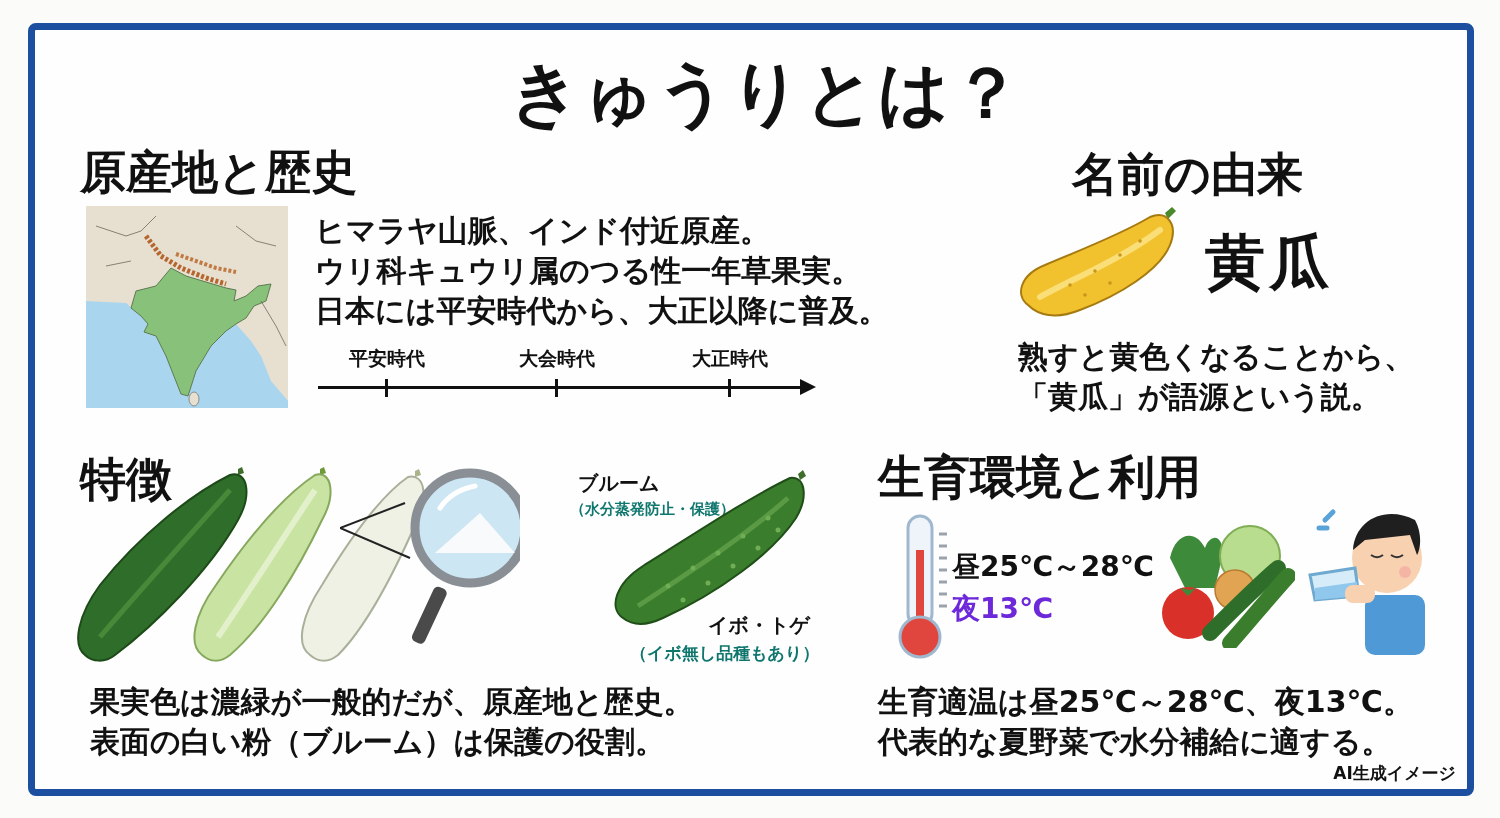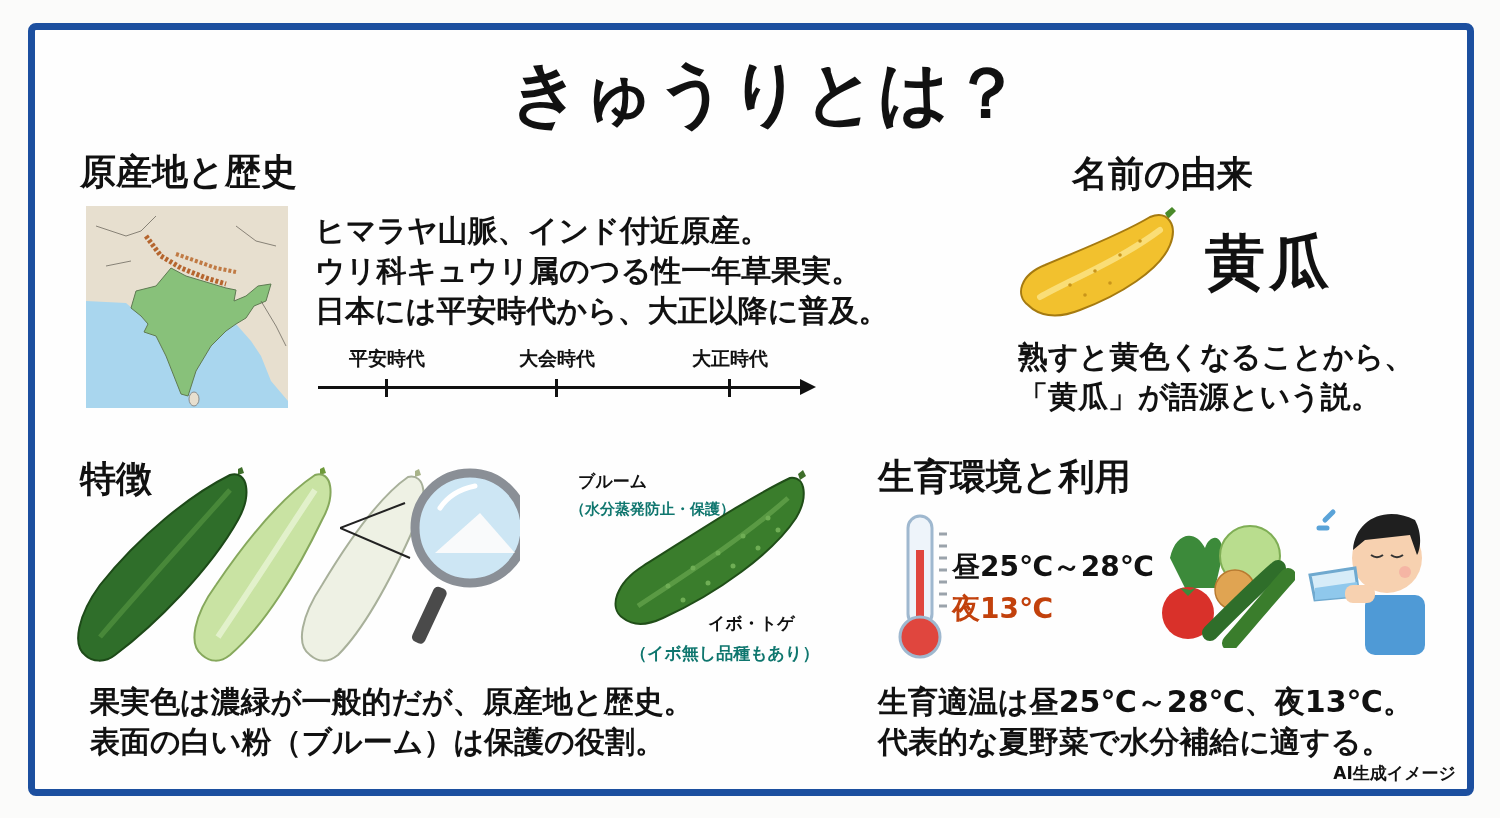--- a/index.html
+++ b/index.html
@@ -8,37 +8,37 @@
 
   .frame {
     position: absolute; left: 28px; top: 23px; width: 1446px; height: 773px;
     border: 7px solid #1c4f9f; border-radius: 8px; background: #fefefe;
   }
   .abs { position: absolute; }
   .title {
     left: 0; width: 1500px; top: 50px; text-align: center;
     font-size: 70px; font-weight: bold; letter-spacing: 2px; line-height: 86px; padding-left: 33px;
   }
-  .sec-h { font-size: 36px; font-weight: bold; line-height: 44px; white-space: nowrap; }
+  .sec-h { font-size: 46px; font-weight: bold; line-height: 44px; white-space: nowrap; }
   .body-txt { font-size: 30px; font-weight: bold; line-height: 38px; white-space: nowrap; }
-  .small-lbl { font-size: 17px; font-weight: bold; white-space: nowrap; }
+  .small-lbl { font-size: 20px; font-weight: bold; white-space: nowrap; }
   .tiny-lbl { font-size: 15px; font-weight: bold; white-space: nowrap; color: #0f766e; }
 
   
   .tl-line { left: 318px; top: 386px; width: 484px; height: 3px; background: #111; }
   .tl-arrow { left: 800px; top: 379px; width: 0; height: 0;
     border-top: 8px solid transparent; border-bottom: 8px solid transparent; border-left: 16px solid #111; }
   .tl-tick { width: 3px; height: 18px; background: #111; top: 379px; }
   .tl-lbl { top: 346px; font-size: 19px; font-weight: bold; white-space: nowrap; transform: translateX(-50%); }
 
   .map { left: 86px; top: 206px; width: 202px; height: 202px; overflow: hidden; }
   .kanji-big { left: 1205px; top: 212px; font-size: 60px; font-weight: bold; line-height: 100px; letter-spacing: 4px; }
 
   .ai-tag { right: 44px; top: 762px; font-size: 17px; font-weight: bold; }
-  .night { color: #c2410c; }
+  .night { color: #6d28d9; }
 </style>
 </head>
 <body>
 
 <div class="frame"></div>
 
 <h1 class="abs title">きゅうりとは？</h1>
 
 <section>
   <div class="abs sec-h" style="left:80px;top:150px;">原産地と歴史</div>

